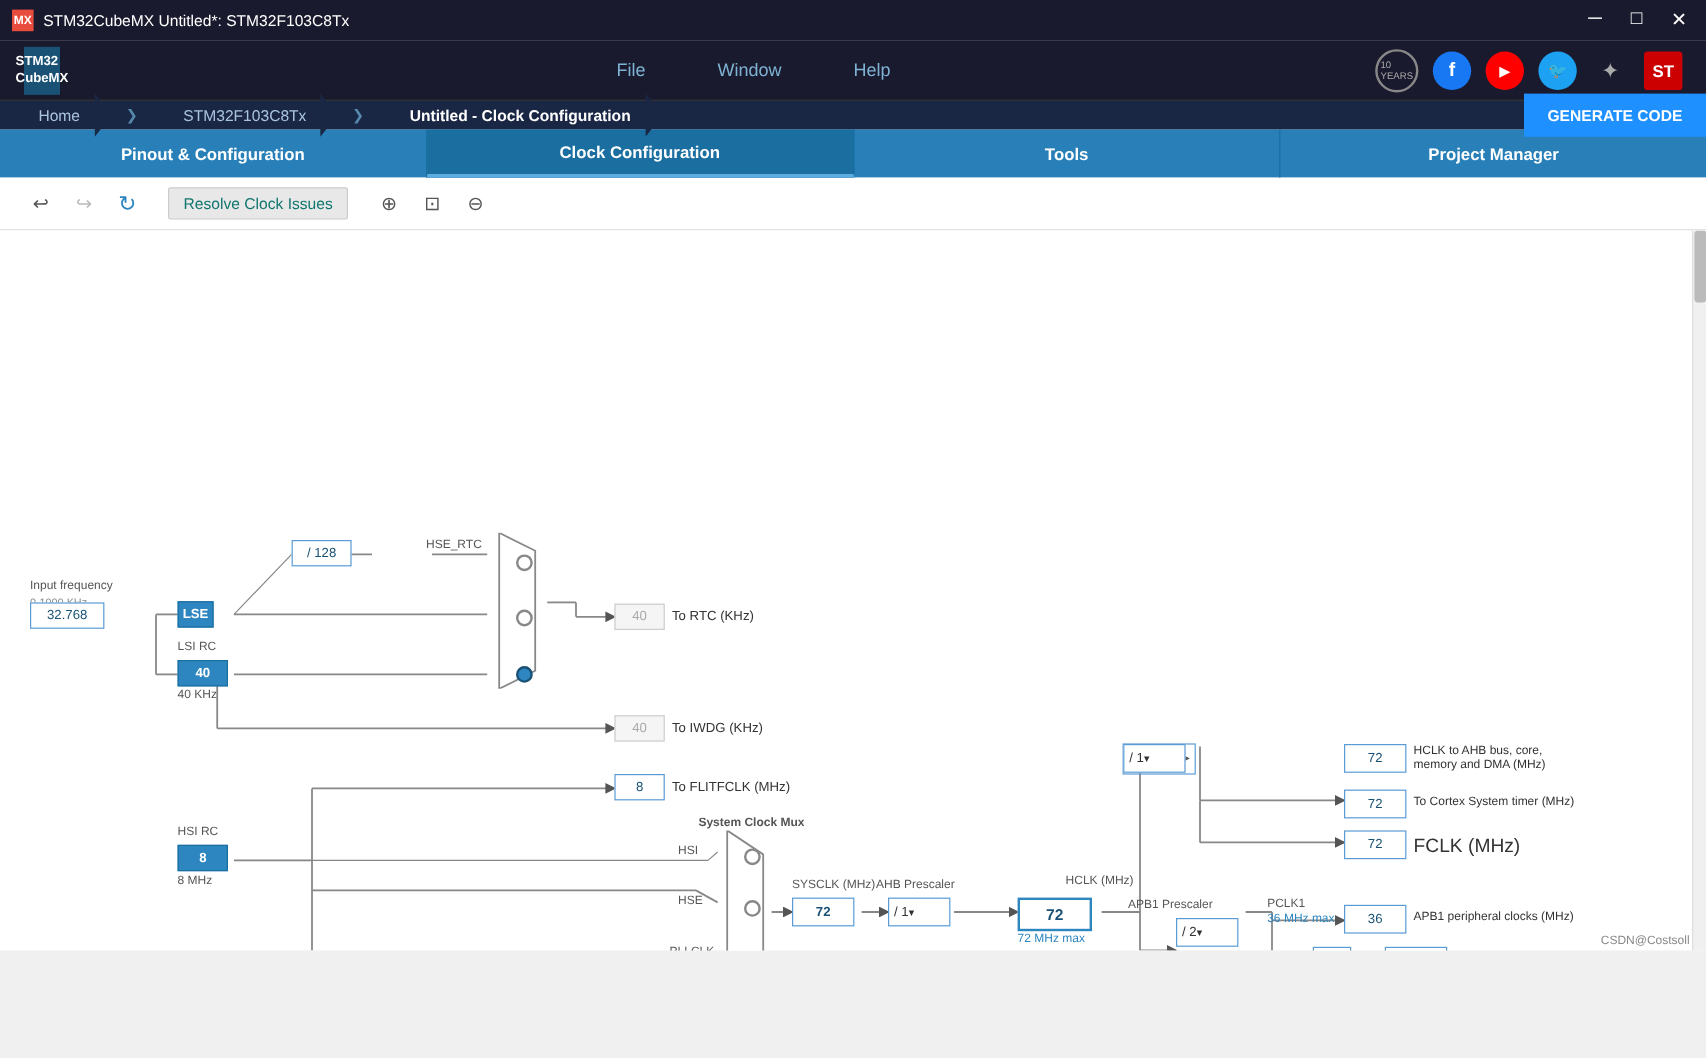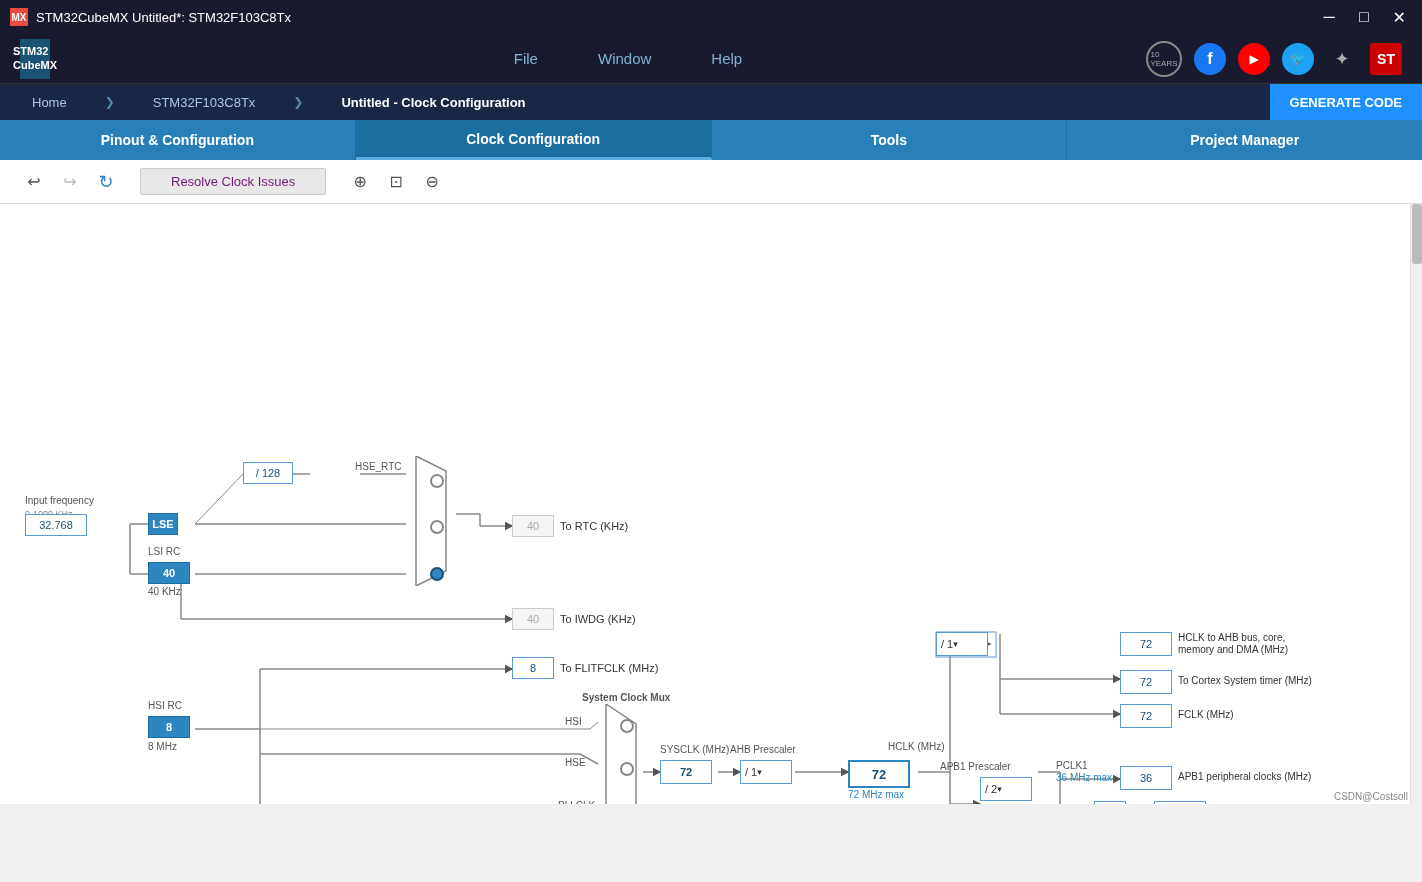--- a/index.html
+++ b/index.html
@@ -17,38 +17,38 @@
     #menubar .logo { display: flex; align-items: center; margin-right: 60px; }
     #menubar .logo-box { width: 30px; height: 40px; background: #1a5276; display: flex; align-items: center; justify-content: center; }
     #menubar .logo-text { font-size: 11px; font-weight: bold; color: white; line-height: 1.2; }
     #menubar .menu-items { display: flex; gap: 60px; flex: 1; justify-content: center; }
     #menubar .menu-item { color: #7fb3d3; font-size: 15px; cursor: pointer; }
     #menubar .social-icons { display: flex; gap: 12px; align-items: center; }
     #menubar .social-icon { width: 32px; height: 32px; border-radius: 50%; display: flex; align-items: center; justify-content: center; font-size: 16px; cursor: pointer; }
     #menubar .badge-10 { width: 36px; height: 36px; border-radius: 50%; border: 2px solid #888; display: flex; align-items: center; justify-content: center; font-size: 9px; color: #aaa; }
 
     
-    #breadcrumb { background: #1a2744; height: 36px; display: flex; align-items: center; padding: 0 0 0 20px; gap: 24px; }
+    #breadcrumb { background: #1a2744; height: 24px; display: flex; align-items: center; padding: 0 0 0 20px; gap: 24px; }
     .breadcrumb-item { color: #aac4e0; font-size: 13px; padding: 0 12px; display: flex; align-items: center; height: 36px; position: relative; cursor: pointer; }
     .breadcrumb-item.active { color: white; font-weight: bold; }
     .breadcrumb-arrow { color: #5588aa; margin: 0 2px; }
     .breadcrumb-item::after { content: ''; position: absolute; right: -14px; top: 0; width: 0; height: 0; border-style: solid; border-width: 18px 0 18px 14px; border-color: transparent transparent transparent #1a2744; z-index: 1; }
     #generate-code-btn { margin-left: auto; background: #1e90ff; color: white; padding: 8px 20px; font-weight: bold; font-size: 13px; cursor: pointer; border: none; height: 36px; }
 
     
     #main-tabs { background: #2980b9; height: 40px; display: flex; }
     .main-tab { flex: 1; display: flex; align-items: center; justify-content: center; color: white; font-size: 14px; font-weight: bold; cursor: pointer; border-right: 1px solid #1a6fa0; }
     .main-tab.active { background: #1a6fa0; border-bottom: 3px solid #5dade2; }
     .main-tab:last-child { border-right: none; }
 
     
     #toolbar { background: white; height: 44px; display: flex; align-items: center; padding: 0 20px; gap: 8px; border-bottom: 1px solid #ddd; }
     .toolbar-btn { width: 28px; height: 28px; display: flex; align-items: center; justify-content: center; cursor: pointer; color: #555; font-size: 16px; border: none; background: none; }
     .toolbar-btn.disabled { color: #bbb; cursor: default; }
-    .resolve-btn { background: #e8e8e8; border: 1px solid #ccc; color: #701a75; padding: 5px 30px; font-size: 13px; cursor: pointer; border-radius: 2px; margin: 0 12px; }
+    .resolve-btn { background: #e8e8e8; border: 1px solid #ccc; color: #0f766e; padding: 5px 12px; font-size: 13px; cursor: pointer; border-radius: 2px; margin: 0 12px; }
 
     
     #clock-area { background: white; flex: 1; position: relative; overflow: hidden; width: 100%; height: calc(882px - 32px - 50px - 36px - 40px - 44px); }
 
     
     .scrollbar-right { position: absolute; right: 0; top: 0; width: 12px; height: 100%; background: #f0f0f0; border-left: 1px solid #ddd; }
     .scrollbar-thumb { position: absolute; top: 0; left: 1px; width: 10px; height: 60px; background: #bbb; border-radius: 3px; }
 
     
     .freq-label { position: absolute; font-size: 10px; color: #555; }
@@ -339,21 +339,21 @@
   <div class="component-label" style="left:1178px; top:440px; font-size:10px;">memory and DMA (MHz)</div>
 
   <div class="value-box" style="left:1120px; top:466px; width:52px; height:24px;">
     <span>72</span>
   </div>
   <div class="component-label" style="left:1178px; top:471px; font-size:10px;">To Cortex System timer (MHz)</div>
 
   <div class="value-box" style="left:1120px; top:500px; width:52px; height:24px;">
     <span>72</span>
   </div>
-  <div class="component-label" style="left:1178px; top:505px; font-size:10px;">FCLK (MHz)</div>
+  <div class="component-label" style="left:1178px; top:505px; font-size:16px;">FCLK (MHz)</div>
 
   <div class="block-label" style="left:940px; top:557px;">APB1 Prescaler</div>
   <div class="dropdown" style="left:980px; top:573px; width:52px; height:24px;">
     <span>/ 2</span>
   </div>
 
   <div class="block-label" style="left:1056px; top:556px;">PCLK1</div>
   <div class="block-label" style="left:1056px; top:568px; color:#2e86c1;">36 MHz max</div>
 
   <div class="value-box" style="left:1120px; top:562px; width:52px; height:24px;">

